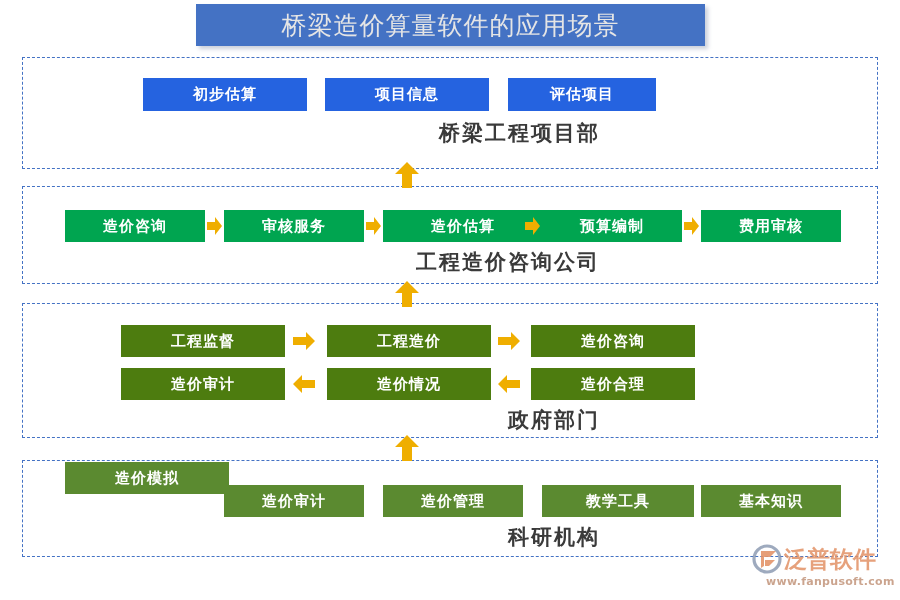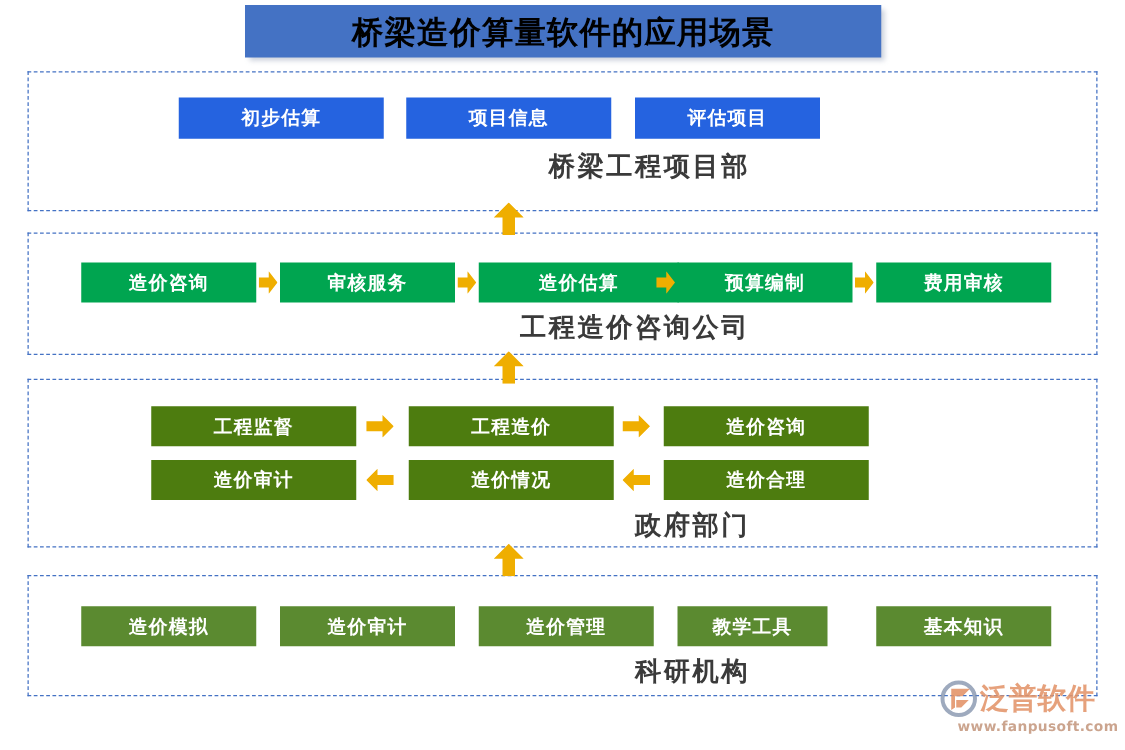--- a/index.html
+++ b/index.html
@@ -27,23 +27,23 @@
     top: 4px;
     width: 509px;
     height: 42px;
     background: #4472C4;
     box-shadow: 3px 3px 4px rgba(140,150,175,0.45);
     display: flex;
     align-items: center;
     justify-content: center;
   }
   .title-banner .title-text {
-    color: #000000;
+    color: #e5e5e5;
     font-size: 25px;
-    font-weight: bold;
+    font-weight: normal;
     letter-spacing: 1px;
     line-height: 1;
   }
 
   
   .panel {
     position: absolute;
     border: 1px dashed #4472C4;
     box-sizing: border-box;
     background: transparent;
@@ -199,24 +199,24 @@
       </svg>
   </div>
   <div class="arrow" style="left:498px; top:375px;">
     <svg width="22" height="18" viewBox="0 0 22 18">
         <path d="M22,5 L9,5 L9,0 L0,9 L9,18 L9,13 L22,13 Z" fill="#EFAE00"></path>
       </svg>
   </div>
 
   <div class="caption" style="left:300px; top:410px; width:300px;">政府部门</div>
 
-  <div class="node olive" style="left:65px; top:485px; width:140px; height:32px;">造价模拟</div>
+  <div class="node olive" style="left:65px; top:462px; width:164px; height:32px;">造价模拟</div>
   <div class="node olive" style="left:224px; top:485px; width:140px; height:32px;">造价审计</div>
   <div class="node olive" style="left:383px; top:485px; width:140px; height:32px;">造价管理</div>
-  <div class="node olive" style="left:542px; top:485px; width:120px; height:32px;">教学工具</div>
+  <div class="node olive" style="left:542px; top:485px; width:152px; height:32px;">教学工具</div>
   <div class="node olive" style="left:701px; top:485px; width:140px; height:32px;">基本知识</div>
 
   <div class="caption" style="left:300px; top:527px; width:300px;">科研机构</div>
 
   <div class="arrow" style="left:395px; top:162px;">
     <svg width="24" height="26" viewBox="0 0 24 26">
         <path d="M12,0 L24,12 L17,12 L17,26 L7,26 L7,12 L0,12 Z" fill="#EFAE00"></path>
       </svg>
   </div>
   <div class="arrow" style="left:395px; top:281px;">

